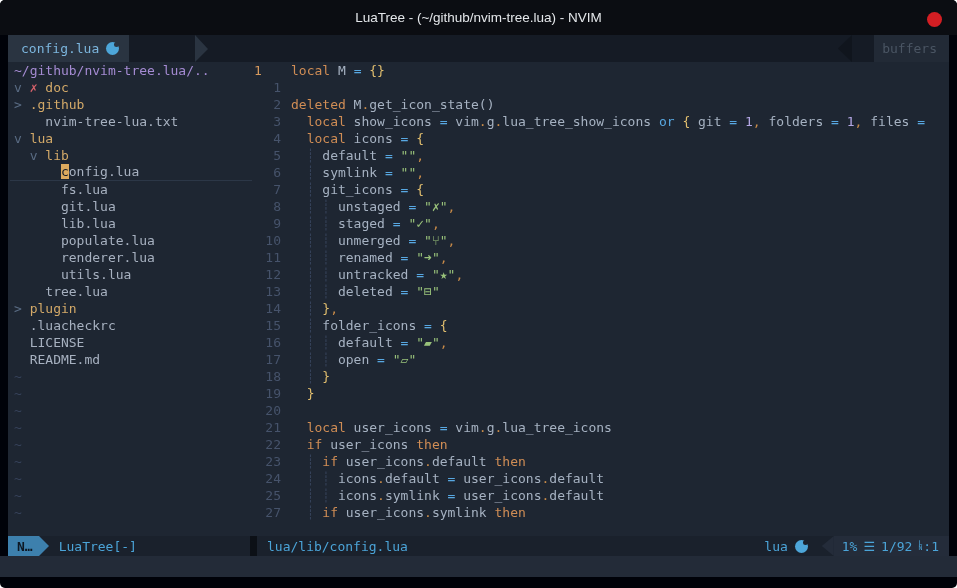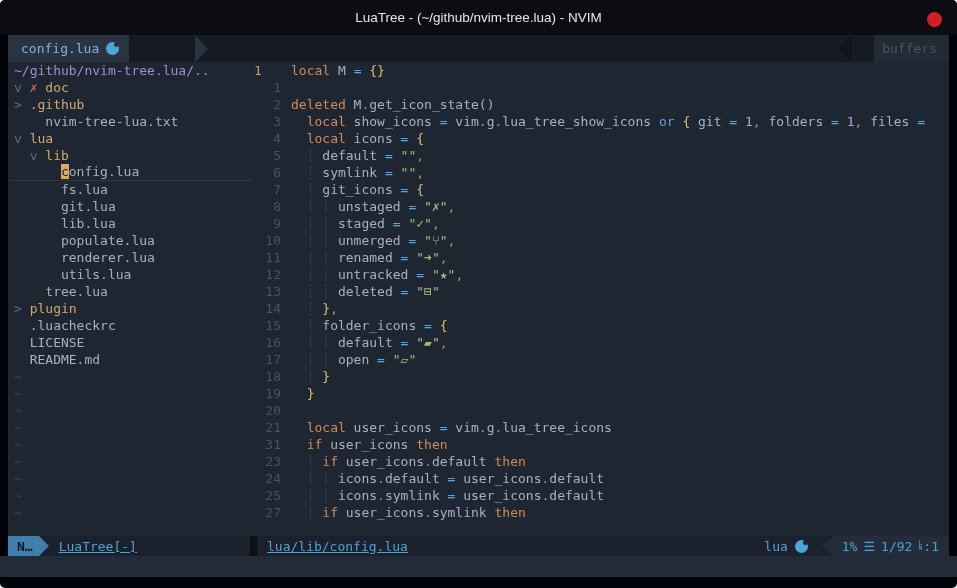--- a/index.html
+++ b/index.html
@@ -38,21 +38,21 @@
   .gut.cur{text-align:left;padding-left:4px;padding-right:0;color:#d79a5e;}
   .lns{flex:0 0 auto;white-space:pre;color:#a6b2c2;}
   .tk-k{color:#d08d55;} .tk-o{color:#58a8e2;} .tk-b{color:#e2bf6f;}
   .tk-p{color:#c98b49;} .tk-i{color:#a6b2c2;} .tk-s{color:#99c27a;}
   .tk-n{color:#b4a7e5;} .tk-g{color:#36435b;}
   
   .statusline{position:absolute;left:8px;top:536px;width:941px;height:20px;background:#1a212c;}
   .sl-left{position:absolute;left:0;top:0;width:242px;height:20px;background:#1a212c;display:flex;align-items:center;overflow:hidden;}
   .mode-badge{height:20px;background:#3d80ad;color:#0d1824;font-weight:bold;display:flex;align-items:center;padding:0 6px 0 9px;}
   .badge-arrow{width:0;height:0;border-top:10px solid transparent;border-bottom:10px solid transparent;border-left:10px solid #3d80ad;}
-  .sl-text{color:#4ba4d8;text-decoration:underline;}
+  .sl-text{color:#4ba4d8;}
   .sl-left .sl-text{margin-left:10px;}
   .sl-gap{position:absolute;left:242px;top:0;width:7px;height:20px;background:#0c1016;}
   .sl-right{position:absolute;left:249px;top:0;right:0;height:20px;background:#1a212c;display:flex;align-items:center;overflow:hidden;}
   .sl-right .path{margin-left:10px;}
   .sl-end{position:absolute;right:0;top:0;height:20px;display:flex;align-items:center;}
   .sl-end .ft{color:#4ba4d8;}
   .sl-end .moon{--holebg:#1a212c;margin-right:14px;}
   .stats-wedge{width:12px;height:20px;background:#242c3a;clip-path:polygon(100% 0,0 50%,100% 100%);}
   .stats{height:20px;background:#242c3a;display:flex;align-items:center;gap:6px;padding:0 10px 0 8px;color:#4ba4d8;}
   .ln-icon{display:inline-flex;flex-direction:column;justify-content:center;line-height:5px;font-size:6.5px;color:#4ba4d8;letter-spacing:0;}
@@ -127,21 +127,21 @@
         <div class="crow"><span class="gut">12</span><span class="lns"><span class="tk-g">  ┊ ┊ </span><span class="tk-i">untracked </span><span class="tk-o">=</span><span class="tk-i"> </span><span class="tk-s">"★"</span><span class="tk-p">,</span></span></div>
         <div class="crow"><span class="gut">13</span><span class="lns"><span class="tk-g">  ┊ ┊ </span><span class="tk-i">deleted </span><span class="tk-o">=</span><span class="tk-i"> </span><span class="tk-s">"⊟"</span></span></div>
         <div class="crow"><span class="gut">14</span><span class="lns"><span class="tk-g">  ┊ </span><span class="tk-b">}</span><span class="tk-p">,</span></span></div>
         <div class="crow"><span class="gut">15</span><span class="lns"><span class="tk-g">  ┊ </span><span class="tk-i">folder_icons </span><span class="tk-o">=</span><span class="tk-i"> </span><span class="tk-b">{</span></span></div>
         <div class="crow"><span class="gut">16</span><span class="lns"><span class="tk-g">  ┊ ┊ </span><span class="tk-i">default </span><span class="tk-o">=</span><span class="tk-i"> </span><span class="tk-s">"▰"</span><span class="tk-p">,</span></span></div>
         <div class="crow"><span class="gut">17</span><span class="lns"><span class="tk-g">  ┊ ┊ </span><span class="tk-i">open </span><span class="tk-o">=</span><span class="tk-i"> </span><span class="tk-s">"▱"</span></span></div>
         <div class="crow"><span class="gut">18</span><span class="lns"><span class="tk-g">  ┊ </span><span class="tk-b">}</span></span></div>
         <div class="crow"><span class="gut">19</span><span class="lns"><span class="tk-i">  </span><span class="tk-b">}</span></span></div>
         <div class="crow"><span class="gut">20</span><span class="lns"></span></div>
         <div class="crow"><span class="gut">21</span><span class="lns"><span class="tk-i">  </span><span class="tk-k">local</span><span class="tk-i"> user_icons </span><span class="tk-o">=</span><span class="tk-i"> vim</span><span class="tk-p">.</span><span class="tk-i">g</span><span class="tk-p">.</span><span class="tk-i">lua_tree_icons</span></span></div>
-        <div class="crow"><span class="gut">31</span><span class="lns"><span class="tk-i">  </span><span class="tk-k">if</span><span class="tk-i"> user_icons </span><span class="tk-k">then</span></span></div>
+        <div class="crow"><span class="gut">22</span><span class="lns"><span class="tk-i">  </span><span class="tk-k">if</span><span class="tk-i"> user_icons </span><span class="tk-k">then</span></span></div>
         <div class="crow"><span class="gut">23</span><span class="lns"><span class="tk-g">  ┊ </span><span class="tk-k">if</span><span class="tk-i"> user_icons</span><span class="tk-p">.</span><span class="tk-i">default </span><span class="tk-k">then</span></span></div>
         <div class="crow"><span class="gut">24</span><span class="lns"><span class="tk-g">  ┊ ┊ </span><span class="tk-i">icons</span><span class="tk-p">.</span><span class="tk-i">default </span><span class="tk-o">=</span><span class="tk-i"> user_icons</span><span class="tk-p">.</span><span class="tk-i">default</span></span></div>
         <div class="crow"><span class="gut">25</span><span class="lns"><span class="tk-g">  ┊ ┊ </span><span class="tk-i">icons</span><span class="tk-p">.</span><span class="tk-i">symlink </span><span class="tk-o">=</span><span class="tk-i"> user_icons</span><span class="tk-p">.</span><span class="tk-i">default</span></span></div>
         <div class="crow"><span class="gut">27</span><span class="lns"><span class="tk-g">  ┊ </span><span class="tk-k">if</span><span class="tk-i"> user_icons</span><span class="tk-p">.</span><span class="tk-i">symlink </span><span class="tk-k">then</span></span></div>
       </div>
   </div>
 
   <div class="statusline">
     <div class="sl-left">
       <div class="mode-badge">

